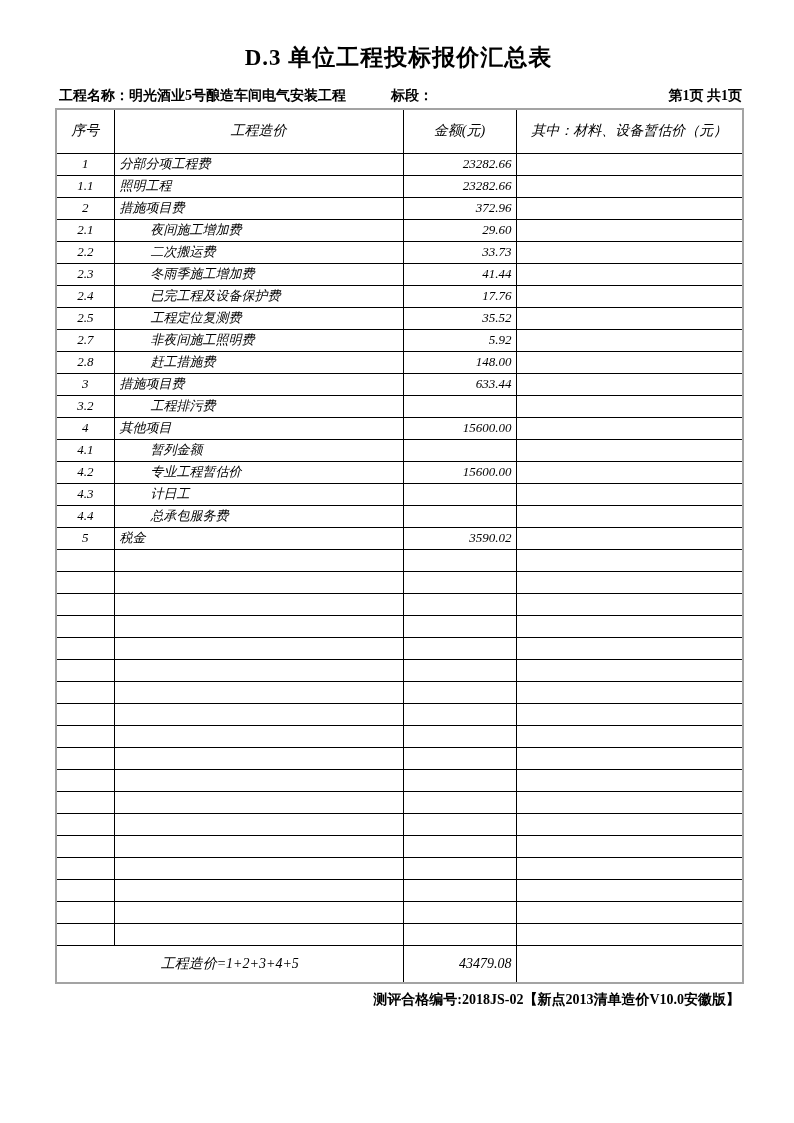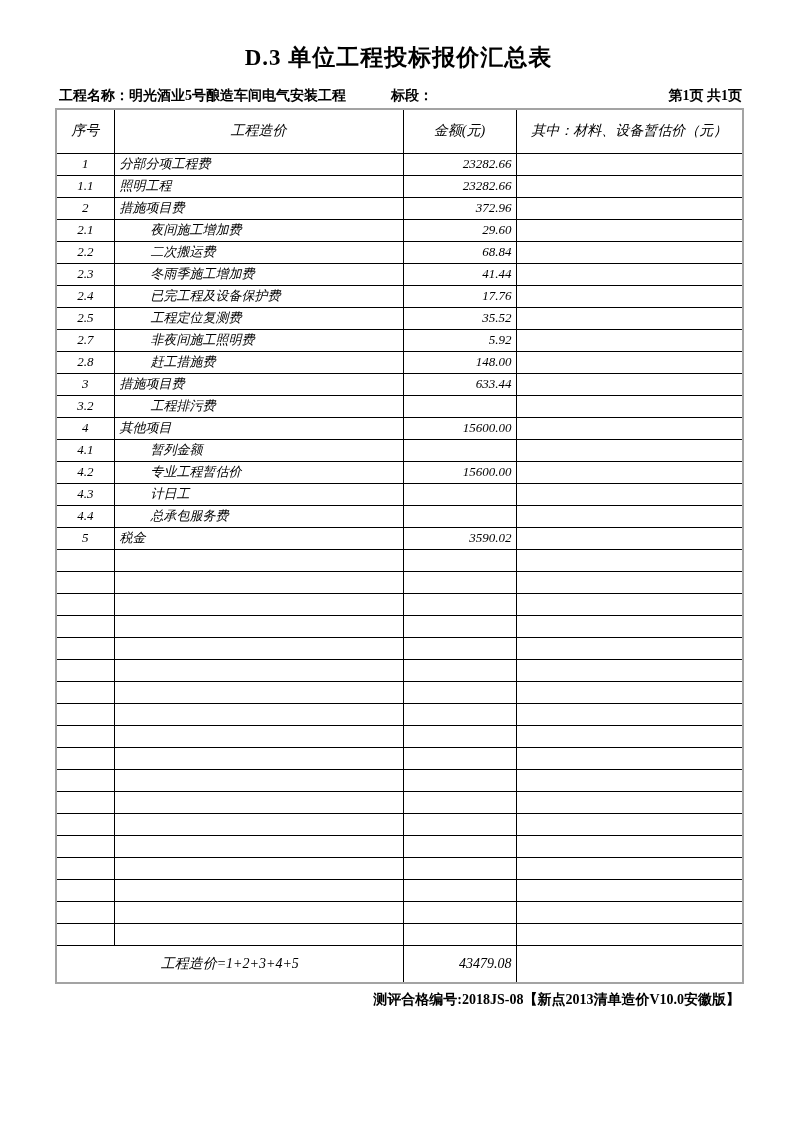--- a/index.html
+++ b/index.html
@@ -129,21 +129,21 @@
         </tr>
         <tr>
           <td class="cell-no">2.1</td>
           <td class="cell-content indent">夜间施工增加费</td>
           <td class="cell-amount">29.60</td>
           <td class="cell-estimate"></td>
         </tr>
         <tr>
           <td class="cell-no">2.2</td>
           <td class="cell-content indent">二次搬运费</td>
-          <td class="cell-amount">68.84</td>
+          <td class="cell-amount">33.73</td>
           <td class="cell-estimate"></td>
         </tr>
         <tr>
           <td class="cell-no">2.3</td>
           <td class="cell-content indent">冬雨季施工增加费</td>
           <td class="cell-amount">41.44</td>
           <td class="cell-estimate"></td>
         </tr>
         <tr>
           <td class="cell-no">2.4</td>
@@ -328,15 +328,15 @@
       </tbody>
     <tfoot>
       <tr class="total-row">
         <td class="total-label" colspan="2">工程造价=1+2+3+4+5</td>
         <td class="cell-amount">43479.08</td>
         <td class="cell-estimate"></td>
       </tr>
     </tfoot>
   </table>
 
-  <div class="footer-note">测评合格编号:2018JS-08【新点2013清单造价V10.0安徽版】</div>
+  <div class="footer-note">测评合格编号:2018JS-02【新点2013清单造价V10.0安徽版】</div>
 
 </div>
 
 </body></html>

